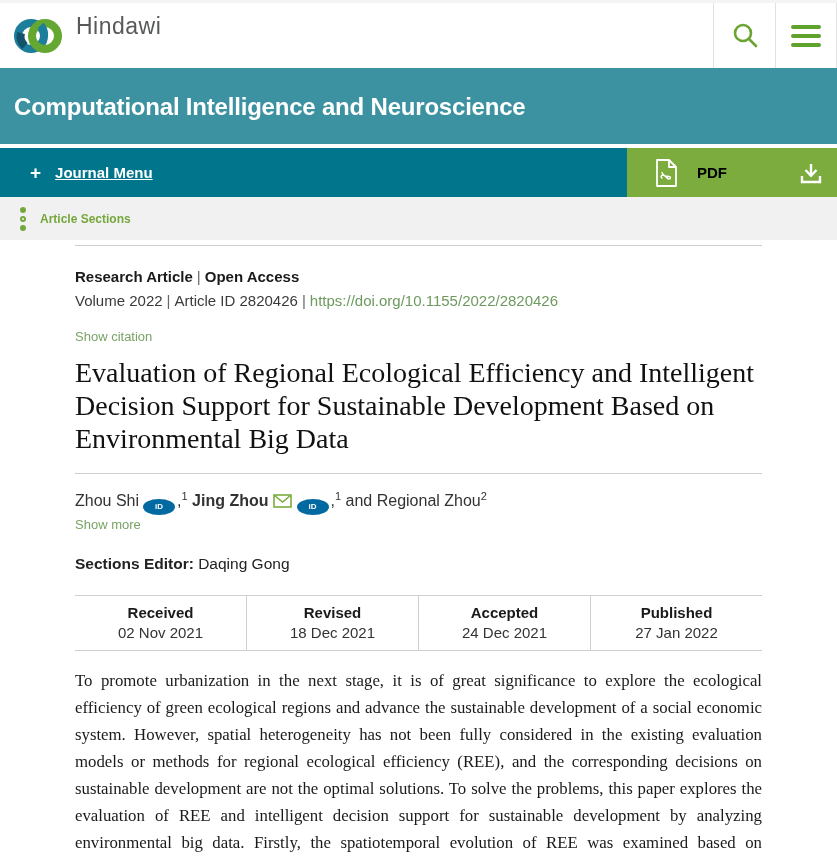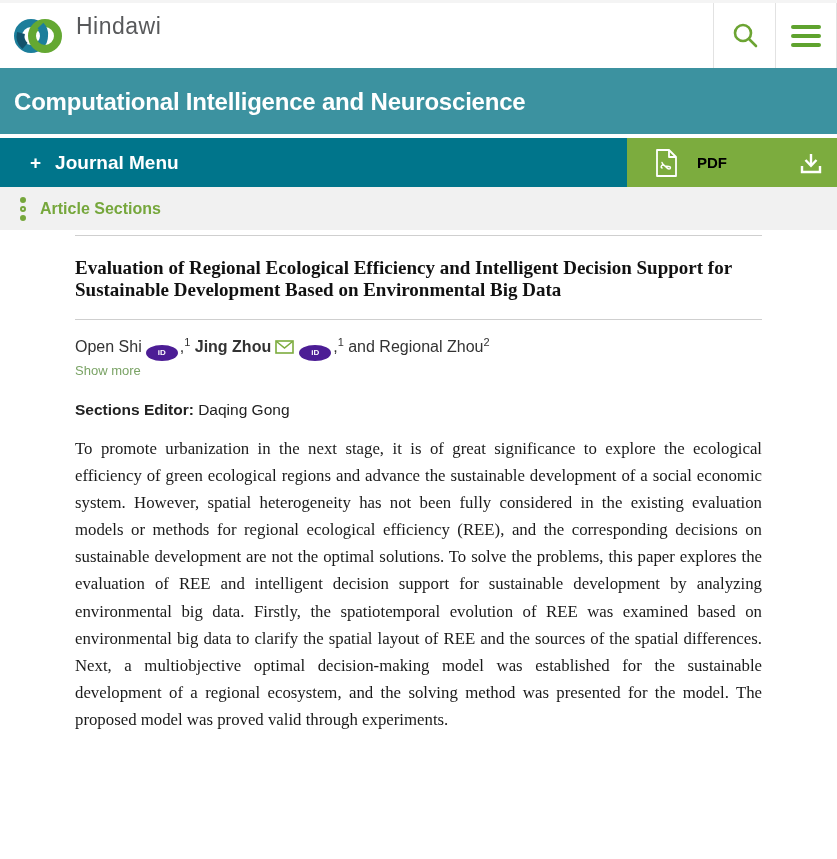--- a/index.html
+++ b/index.html
@@ -26,78 +26,78 @@
   .header-btn {
     width: 62px; display: flex; align-items: center; justify-content: center;
     border-left: 1px solid #e2e2e2; cursor: pointer;
   }
   .header-btn:last-child { border-right: 1px solid #e2e2e2; }
   .hamburger { display: flex; flex-direction: column; gap: 5px; }
   .hamburger span { display: block; width: 30px; height: 4px; border-radius: 2px; background: #5fa32e; }
 
   
   .banner {
-    height: 66px; background: #3c92a0; border-top: 2px solid #3c92a0;
+    height: 76px; background: #3c92a0; border-top: 2px solid #3c92a0;
     display: flex; align-items: center; padding-left: 14px;
   }
   .banner h1 {
     color: #ffffff; font-size: 24px; font-weight: bold; letter-spacing: -0.2px;
   }
   .banner-gap { height: 4px; background: #ffffff; }
 
   
   .menu-bar { height: 49px; display: flex; }
   .menu-left {
     flex: 1; background: #00758b; display: flex; align-items: center;
     padding-left: 30px; color: #fff; cursor: pointer;
   }
   .plus-icon { font-size: 19px; font-weight: bold; margin-right: 14px; line-height: 1; }
-  .menu-left .label { font-size: 19px; font-weight: bold; }
+  .menu-left .label { font-size: 15px; font-weight: bold; text-decoration: underline; }
   .pdf-btn {
     width: 210px; background: #7cac3e; display: flex; align-items: center;
     color: #000000; cursor: pointer; padding: 0 14px;
   }
   .pdf-btn .pdf-label { font-size: 15px; font-weight: bold; margin-left: 18px; }
   .pdf-btn .dl { margin-left: auto; }
   .pdf-file-icon { margin-left: 12px; }
 
   
   .sections-bar {
     height: 43px; background: #f1f1f1; display: flex; align-items: center;
     padding-left: 20px; cursor: pointer;
   }
   .dots-icon { display: flex; flex-direction: column; gap: 3px; margin-right: 14px; }
   .dots-icon i { width: 6px; height: 6px; border-radius: 50%; border: 2px solid #76a73c; display: block; }
   .dots-icon i.filled { background: #76a73c; }
-  .sections-bar .label { color: #76a73c; font-size: 16px; font-weight: bold; }
+  .sections-bar .label { color: #76a73c; font-size: 12px; font-weight: bold; }
 
   
   .content { margin-left: 75px; width: 687px; border-top: 1px solid #cfcfcf; margin-top: 5px; }
   .meta { padding-top: 22px; }
   .meta-line1 { font-size: 15px; font-weight: bold; color: #1a1a1a; }
   .meta-line1 .sep, .meta-line2 .sep { color: #666; font-weight: normal; padding: 0 4px; }
   .meta-line2 { font-size: 15px; color: #3a3a3a; margin-top: 7px; }
   .doi-link { color: #6e9a5f; text-decoration: none; cursor: pointer; }
   .show-link { display: inline-block; font-size: 13px; color: #7aa365; cursor: pointer; }
   .show-citation { margin-top: 20px; }
 
   .article-title {
-    font-family: "Liberation Serif", serif; font-weight: bold;
-    font-size: 19px; line-height: 1.17; color: #111;
-    margin-top: 21px;
+    font-family: "Liberation Serif", serif; font-weight: normal;
+    font-size: 28px; line-height: 1.17; color: #111;
+    margin-top: 12px;
   }
   .rule { border: none; border-top: 1px solid #cfcfcf; margin-top: 18px; }
 
   
   .authors { margin-top: 16px; font-size: 16px; color: #333; }
   .authors .bold { font-weight: bold; }
   .authors sup { font-size: 11px; }
   .orcid {
     display: inline-block; width: 32px; height: 16px; border-radius: 50%;
-    background: #4c1d95; color: #fff; font-size: 8px; font-weight: bold;
+    background: #0369a1; color: #fff; font-size: 8px; font-weight: bold;
     text-align: center; line-height: 16px; vertical-align: -2px; margin: 0 2px 0 4px;
     cursor: pointer;
   }
   .mail-icon { vertical-align: -1px; margin: 0 1px 0 4px; cursor: pointer; }
   .show-more { margin-top: 0; }
 
   .editor-line { margin-top: 22px; font-size: 15.5px; color: #222; }
   .editor-line .lbl { font-weight: bold; }
 
   
@@ -180,37 +180,64 @@
   <span class="dots-icon">
     <i class="filled"></i>
       <i></i>
       <i class="filled"></i>
   </span>
   <span class="label">Article Sections</span>
 </div>
 
 <div class="content">
 
+  <div class="meta">
+    <div class="meta-line1">
+      <span>Research Article</span><span class="sep">|</span><span>Open Access</span>
+    </div>
+    <div class="meta-line2">
+      <span>Volume 2022</span><span class="sep">|</span><span>Article ID 2820426</span><span class="sep">|</span><a class="doi-link">https://doi.org/10.1155/2022/2820426</a>
+    </div>
+    <span class="show-link show-citation">Show citation</span>
+  </div>
 
   <h2 class="article-title">Evaluation of Regional Ecological Efficiency and Intelligent Decision Support for Sustainable Development Based on Environmental Big Data</h2>
 
   <hr class="rule">
 
   <div class="authors">
-    <span>Open Shi</span><span class="orcid">iD</span><span>,</span><sup>1</sup>
+    <span>Zhou Shi</span><span class="orcid">iD</span><span>,</span><sup>1</sup>
     <span class="bold">Jing Zhou</span><svg class="mail-icon" width="19" height="14" viewBox="0 0 19 14">
         <rect x="1" y="1" width="17" height="12" fill="none" stroke="#7cac3e" stroke-width="1.6"></rect>
         <polyline points="1.5,1.5 9.5,8 17.5,1.5" fill="none" stroke="#7cac3e" stroke-width="1.6"></polyline>
       </svg><span class="orcid">iD</span><span>,</span><sup>1</sup>
     <span>and Regional Zhou</span><sup>2</sup>
   </div>
 
   <span class="show-link show-more">Show more</span>
 
   <div class="editor-line">
     <span class="lbl">Sections Editor:</span>
     <span>Daqing Gong</span>
   </div>
 
+  <div class="dates">
+    <div class="date-cell">
+      <div class="dl-label">Received</div>
+      <div class="dl-value">02 Nov 2021</div>
+    </div>
+    <div class="date-cell">
+      <div class="dl-label">Revised</div>
+      <div class="dl-value">18 Dec 2021</div>
+    </div>
+    <div class="date-cell">
+      <div class="dl-label">Accepted</div>
+      <div class="dl-value">24 Dec 2021</div>
+    </div>
+    <div class="date-cell">
+      <div class="dl-label">Published</div>
+      <div class="dl-value">27 Jan 2022</div>
+    </div>
+  </div>
 
   <p class="abstract-text">To promote urbanization in the next stage, it is of great significance to explore the ecological efficiency of green ecological regions and advance the sustainable development of a social economic system. However, spatial heterogeneity has not been fully considered in the existing evaluation models or methods for regional ecological efficiency (REE), and the corresponding decisions on sustainable development are not the optimal solutions. To solve the problems, this paper explores the evaluation of REE and intelligent decision support for sustainable development by analyzing environmental big data. Firstly, the spatiotemporal evolution of REE was examined based on environmental big data to clarify the spatial layout of REE and the sources of the spatial differences. Next, a multiobjective optimal decision-making model was established for the sustainable development of a regional ecosystem, and the solving method was presented for the model. The proposed model was proved valid through experiments.</p>
 
 </div>
 
 </body></html>

